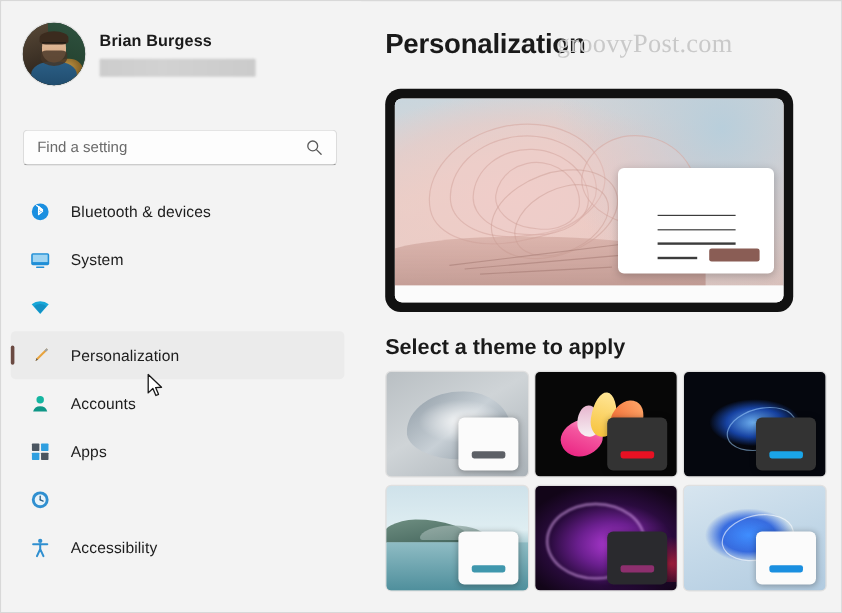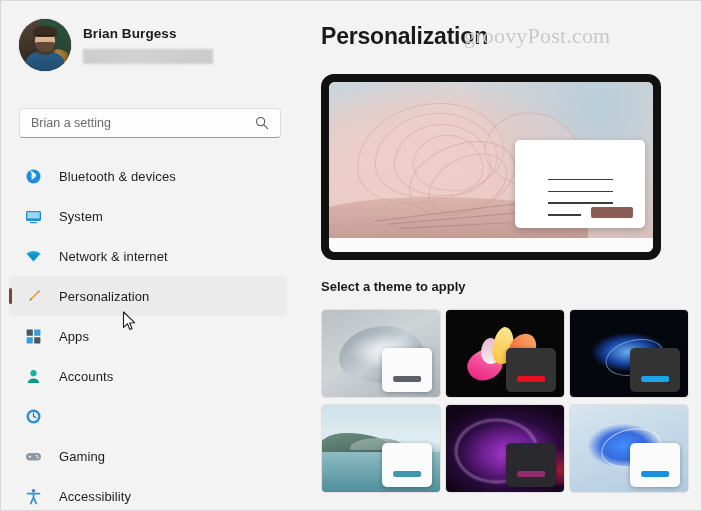--- a/index.html
+++ b/index.html
@@ -207,21 +207,21 @@
     position: absolute;
     right: 9%; bottom: 11%;
     width: 33%; height: 13%;
     background: #8a5d55;
     border-radius: 2px;
   }
 
   #section-label {
     position: absolute;
     left: 20px; top: 278px;
-    font-size: 13px; font-weight: bold; color: #1a1a1a;
+    font-size: 18px; font-weight: bold; color: #1a1a1a;
   }
 
   #theme-grid {
     position: absolute;
     left: 20px; top: 308px;
     width: 366px;
     display: grid;
     grid-template-columns: repeat(3, 120px);
     grid-template-rows: repeat(2, 89px);
     gap: 6px 4px;
@@ -366,21 +366,21 @@
         <div class="beard"></div>
         <div class="glasses"></div>
       </div>
       <div class="profile-text">
         <div class="profile-name">Brian Burgess</div>
         <div class="profile-email-blur"></div>
       </div>
     </div>
 
     <div class="searchbox">
-      <div class="ph">Brian a setting</div>
+      <div class="ph">Find a setting</div>
       <div class="mag">
         <svg width="14" height="14" viewBox="0 0 14 14">
           <circle cx="5.6" cy="5.6" r="4.1" fill="none" stroke="#5a5a5a" stroke-width="1.1"></circle>
           <line x1="8.7" y1="8.7" x2="12.6" y2="12.6" stroke="#5a5a5a" stroke-width="1.1" stroke-linecap="round"></line>
         </svg>
       </div>
     </div>
 
     <div class="navlist">
 
@@ -406,78 +406,66 @@
         <span class="nlabel">System</span>
       </div>
 
       <div class="navitem">
         <span class="nic">
           <svg width="17" height="17" viewBox="0 0 17 17">
             <path d="M1.4 5.6 A11 11 0 0 1 15.6 5.6 L8.5 13.6 Z" fill="#17a7d8"></path>
             <path d="M3.4 7.2 A8 8 0 0 1 13.6 7.2 L8.5 13.0 Z" fill="#1390c4"></path>
           </svg>
         </span>
-        <span class="nlabel">Network &amp; internet</span>
       </div>
 
       <div class="navitem selected">
         <span class="nic">
           <svg width="17" height="17" viewBox="0 0 17 17">
             <path d="M13.8 2.2 L15.0 3.4 L6.6 11.8 L4.6 12.8 L5.4 10.6 Z" fill="#e8a33d"></path>
             <path d="M13.8 2.2 L15.0 3.4 L13.2 5.2 L12.0 4.0 Z" fill="#9aa3ab"></path>
             <path d="M4.6 12.8 L5.4 10.6 L6.6 11.8 Z" fill="#5a5a5a"></path>
           </svg>
         </span>
         <span class="nlabel">Personalization</span>
+      </div>
+
+      <div class="navitem">
+        <span class="nic">
+          <svg width="17" height="17" viewBox="0 0 17 17">
+            <circle cx="8.5" cy="5.2" r="3.1" fill="#14b5a0"></circle>
+            <path d="M2.6 15 A6.1 6.1 0 0 1 14.4 15 Z" fill="#0e9686"></path>
+          </svg>
+        </span>
+        <span class="nlabel">Accounts</span>
       </div>
 
       <div class="navitem">
         <span class="nic">
           <svg width="17" height="17" viewBox="0 0 17 17">
             <rect x="1.6" y="1.6" width="6.2" height="6.2" rx=".6" fill="#4a5560"></rect>
             <rect x="9.2" y="1.6" width="6.2" height="6.2" rx=".6" fill="#2f9fe0"></rect>
             <rect x="1.6" y="9.2" width="6.2" height="6.2" rx=".6" fill="#2f9fe0"></rect>
             <rect x="9.2" y="9.2" width="6.2" height="6.2" rx=".6" fill="#4a5560"></rect>
           </svg>
         </span>
         <span class="nlabel">Apps</span>
       </div>
 
       <div class="navitem">
         <span class="nic">
           <svg width="17" height="17" viewBox="0 0 17 17">
-            <circle cx="8.5" cy="5.2" r="3.1" fill="#14b5a0"></circle>
-            <path d="M2.6 15 A6.1 6.1 0 0 1 14.4 15 Z" fill="#0e9686"></path>
-          </svg>
-        </span>
-        <span class="nlabel">Accounts</span>
-      </div>
-
-      <div class="navitem">
-        <span class="nic">
-          <svg width="17" height="17" viewBox="0 0 17 17">
             <circle cx="8.5" cy="8.5" r="7" fill="#2f8fd0"></circle>
             <circle cx="8.5" cy="8.5" r="4.6" fill="#e8f3fa"></circle>
             <line x1="8.5" y1="8.5" x2="8.5" y2="5.4" stroke="#2a5f85" stroke-width="1.1" stroke-linecap="round"></line>
             <line x1="8.5" y1="8.5" x2="10.9" y2="9.6" stroke="#2a5f85" stroke-width="1.1" stroke-linecap="round"></line>
           </svg>
         </span>
       </div>
 
-      <div class="navitem">
-        <span class="nic">
-          <svg width="17" height="17" viewBox="0 0 17 17">
-            <rect x="1" y="5" width="15" height="7.4" rx="3.7" fill="#8e9aa3"></rect>
-            <circle cx="4.9" cy="8.7" r="1.05" fill="#f0f3f5"></circle>
-            <circle cx="11.6" cy="7.6" r=".85" fill="#f0f3f5"></circle>
-            <circle cx="13.0" cy="9.6" r=".85" fill="#f0f3f5"></circle>
-          </svg>
-        </span>
-        <span class="nlabel">Gaming</span>
-      </div>
 
       <div class="navitem">
         <span class="nic">
           <svg width="17" height="17" viewBox="0 0 17 17">
             <circle cx="8.5" cy="2.8" r="1.8" fill="#2f8fd0"></circle>
             <path d="M2.6 5.6 H14.4" stroke="#2f8fd0" stroke-width="1.7" stroke-linecap="round"></path>
             <path d="M8.5 5.6 V9.6 M8.5 9.6 L5.8 15.4 M8.5 9.6 L11.2 15.4" stroke="#2f8fd0" stroke-width="1.7" stroke-linecap="round" fill="none"></path>
           </svg>
         </span>
         <span class="nlabel">Accessibility</span>

